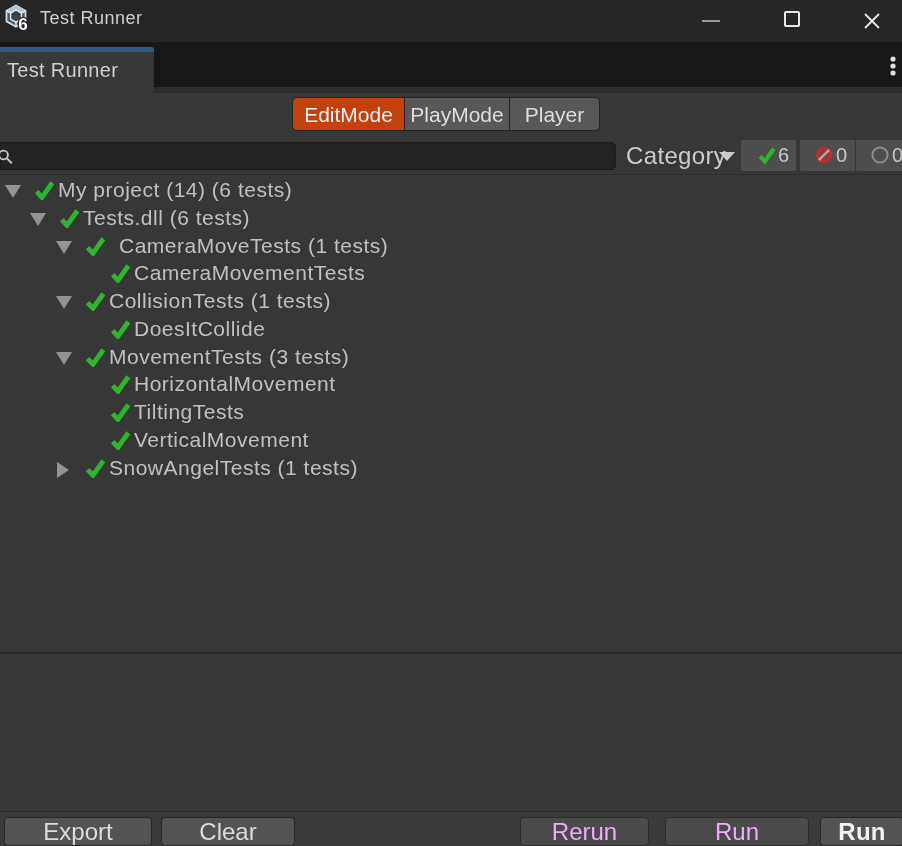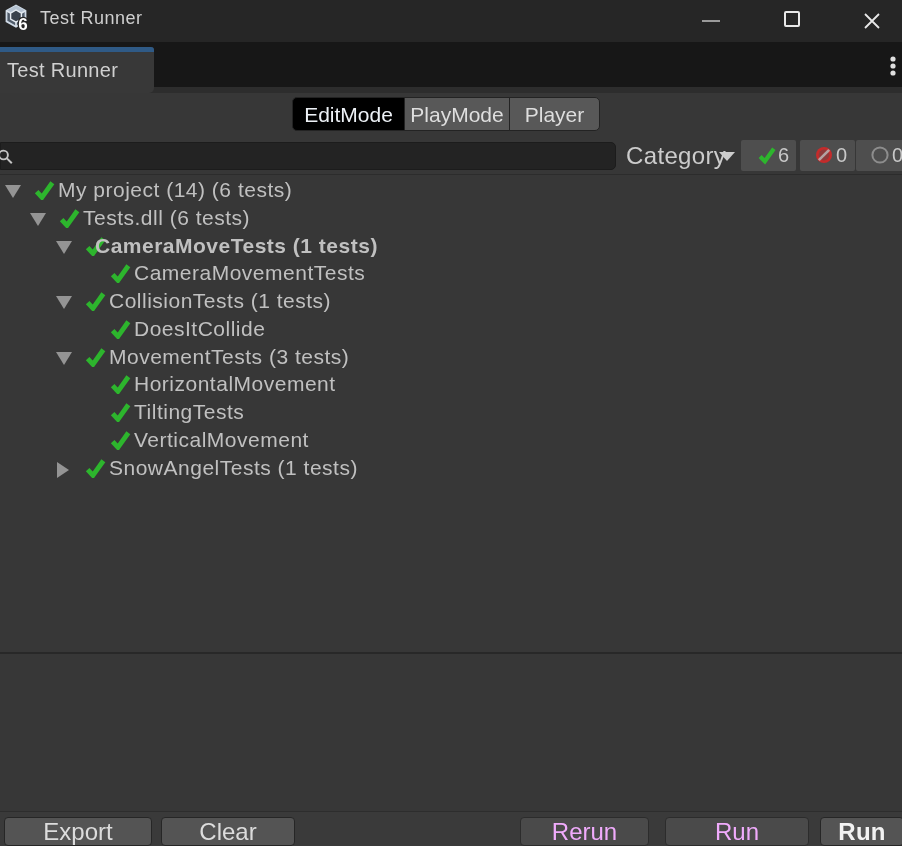--- a/index.html
+++ b/index.html
@@ -62,21 +62,21 @@
   <div class="abs" id="tab">
     <div class="abs" id="tabblue"></div>
     <span class="abs" id="tabtext">Test Runner</span>
   </div>
   <svg class="abs" style="left:888px;top:55px" width="10" height="26" viewBox="0 0 10 26">
     <circle cx="5" cy="4" r="2.6" fill="#e0e0e0"></circle>
     <circle cx="5" cy="11" r="2.6" fill="#e0e0e0"></circle>
     <circle cx="5" cy="18" r="2.6" fill="#e0e0e0"></circle>
   </svg>
 
-  <div class="abs seg" style="left:292px;width:113px;border-radius:5px 0 0 5px;background:#000000;color:#edf1f6;">EditMode</div>
+  <div class="abs seg" style="left:292px;width:113px;border-radius:5px 0 0 5px;background:#c2410c;color:#edf1f6;">EditMode</div>
   <div class="abs seg" style="left:404px;width:106px;">PlayMode</div>
   <div class="abs seg" style="left:509px;width:91px;border-radius:0 5px 5px 0;">Player</div>
 
   <div class="abs" id="search">
     <svg class="abs" style="left:-4px;top:5px" width="17" height="17" viewBox="0 0 17 17">
       <circle cx="6.5" cy="7" r="4.4" stroke="#c4c4c4" stroke-width="1.9" fill="none"></circle>
       <path d="M9.9 10.4 L14.8 15.3" stroke="#c4c4c4" stroke-width="2"></path>
     </svg>
   </div>
   <span class="abs" id="category">Category</span>
@@ -118,21 +118,21 @@
       <svg style="position:absolute;left:59px;top:3px" width="21" height="21" viewBox="0 0 19 19">
         <path d="M2.4 11.4 L7.2 16.6 L16.6 3.4" stroke="#2db52d" stroke-width="4.4" fill="none"></path>
       </svg>
       <span class="rowtext" style="left:83px;">Tests.dll (6 tests)</span>
     </div>
   <div class="abs row" style="top:56px;">
       <div class="tri tridown" style="left:56px;top:9px;"></div>
       <svg style="position:absolute;left:85px;top:3px" width="21" height="21" viewBox="0 0 19 19">
         <path d="M2.4 11.4 L7.2 16.6 L16.6 3.4" stroke="#2db52d" stroke-width="4.4" fill="none"></path>
       </svg>
-      <span class="rowtext" style="left:95px;font-weight:bold;">CameraMoveTests (1 tests)</span>
+      <span class="rowtext" style="left:119px;">CameraMoveTests (1 tests)</span>
     </div>
   <div class="abs row" style="top:83px;">
       <svg style="position:absolute;left:110px;top:3px" width="21" height="21" viewBox="0 0 19 19">
         <path d="M2.4 11.4 L7.2 16.6 L16.6 3.4" stroke="#2db52d" stroke-width="4.4" fill="none"></path>
       </svg>
       <span class="rowtext" style="left:134px;">CameraMovementTests</span>
     </div>
   <div class="abs row" style="top:111px;">
       <div class="tri tridown" style="left:56px;top:9px;"></div>
       <svg style="position:absolute;left:85px;top:3px" width="21" height="21" viewBox="0 0 19 19">

